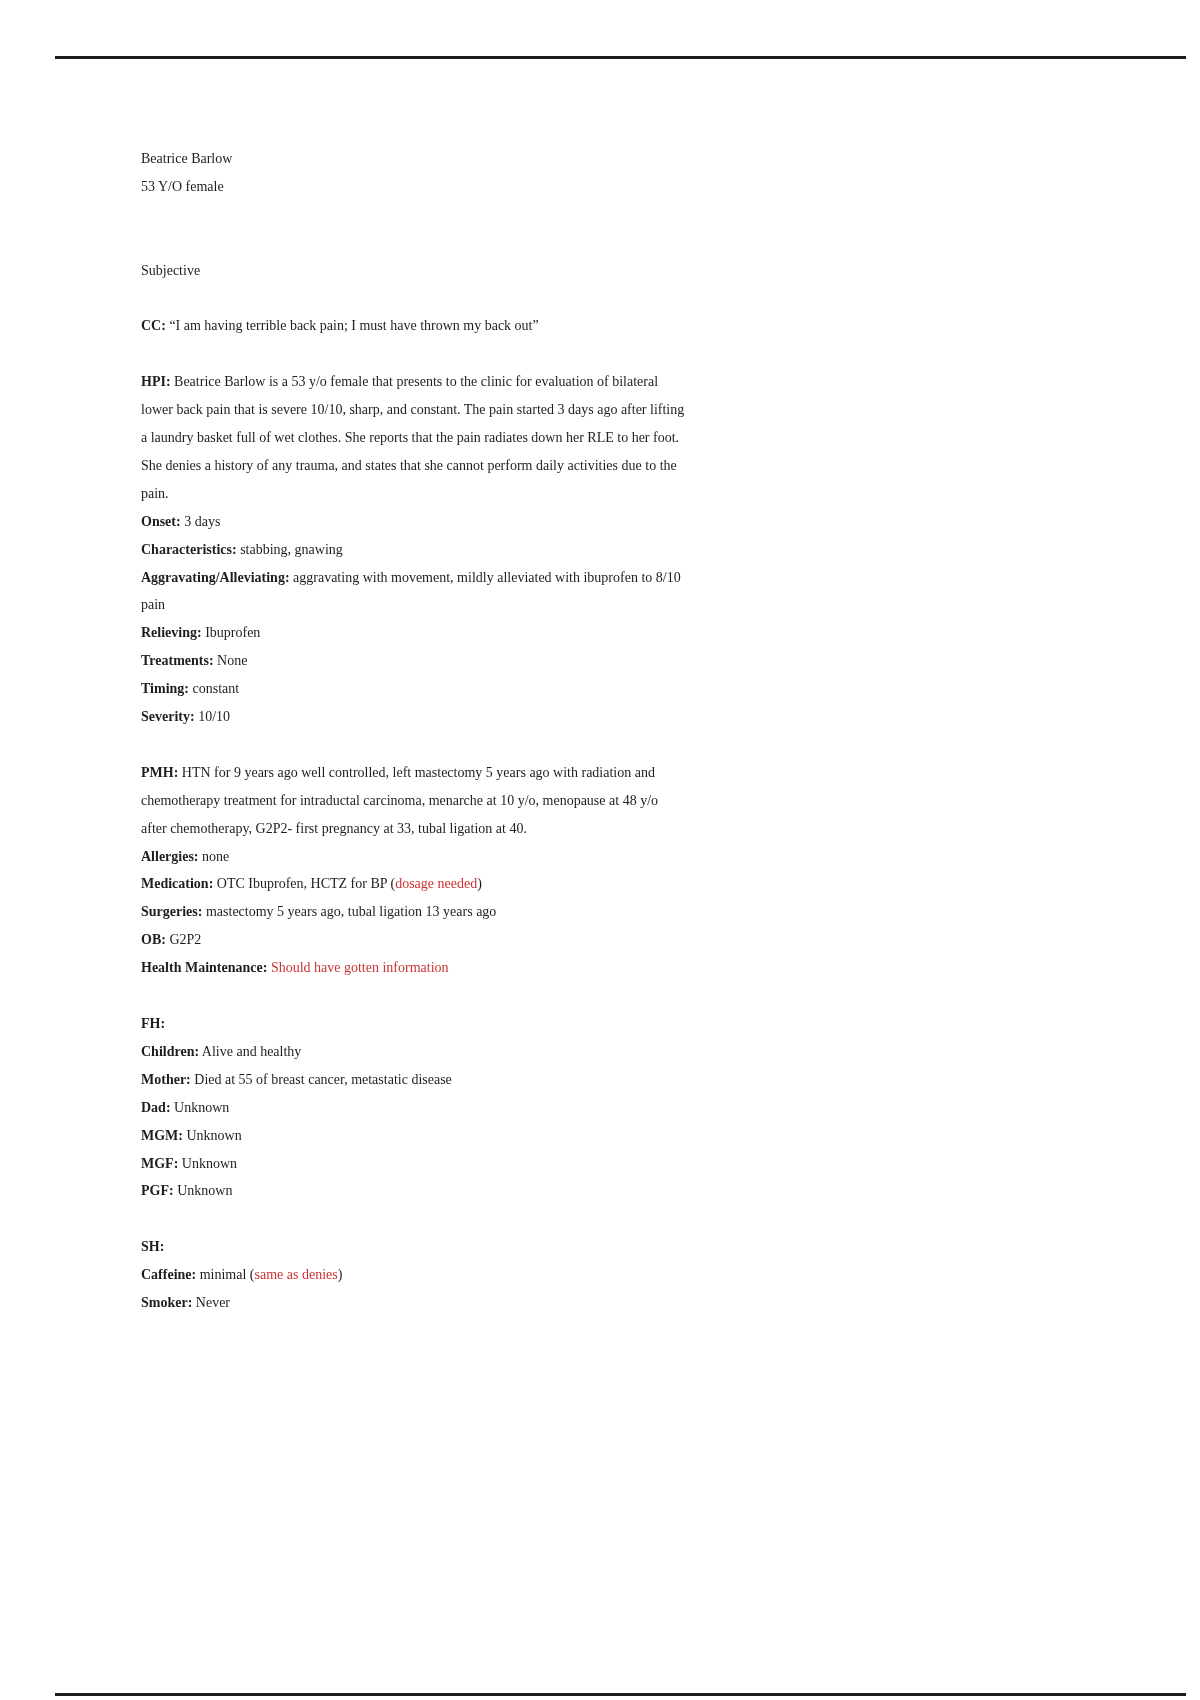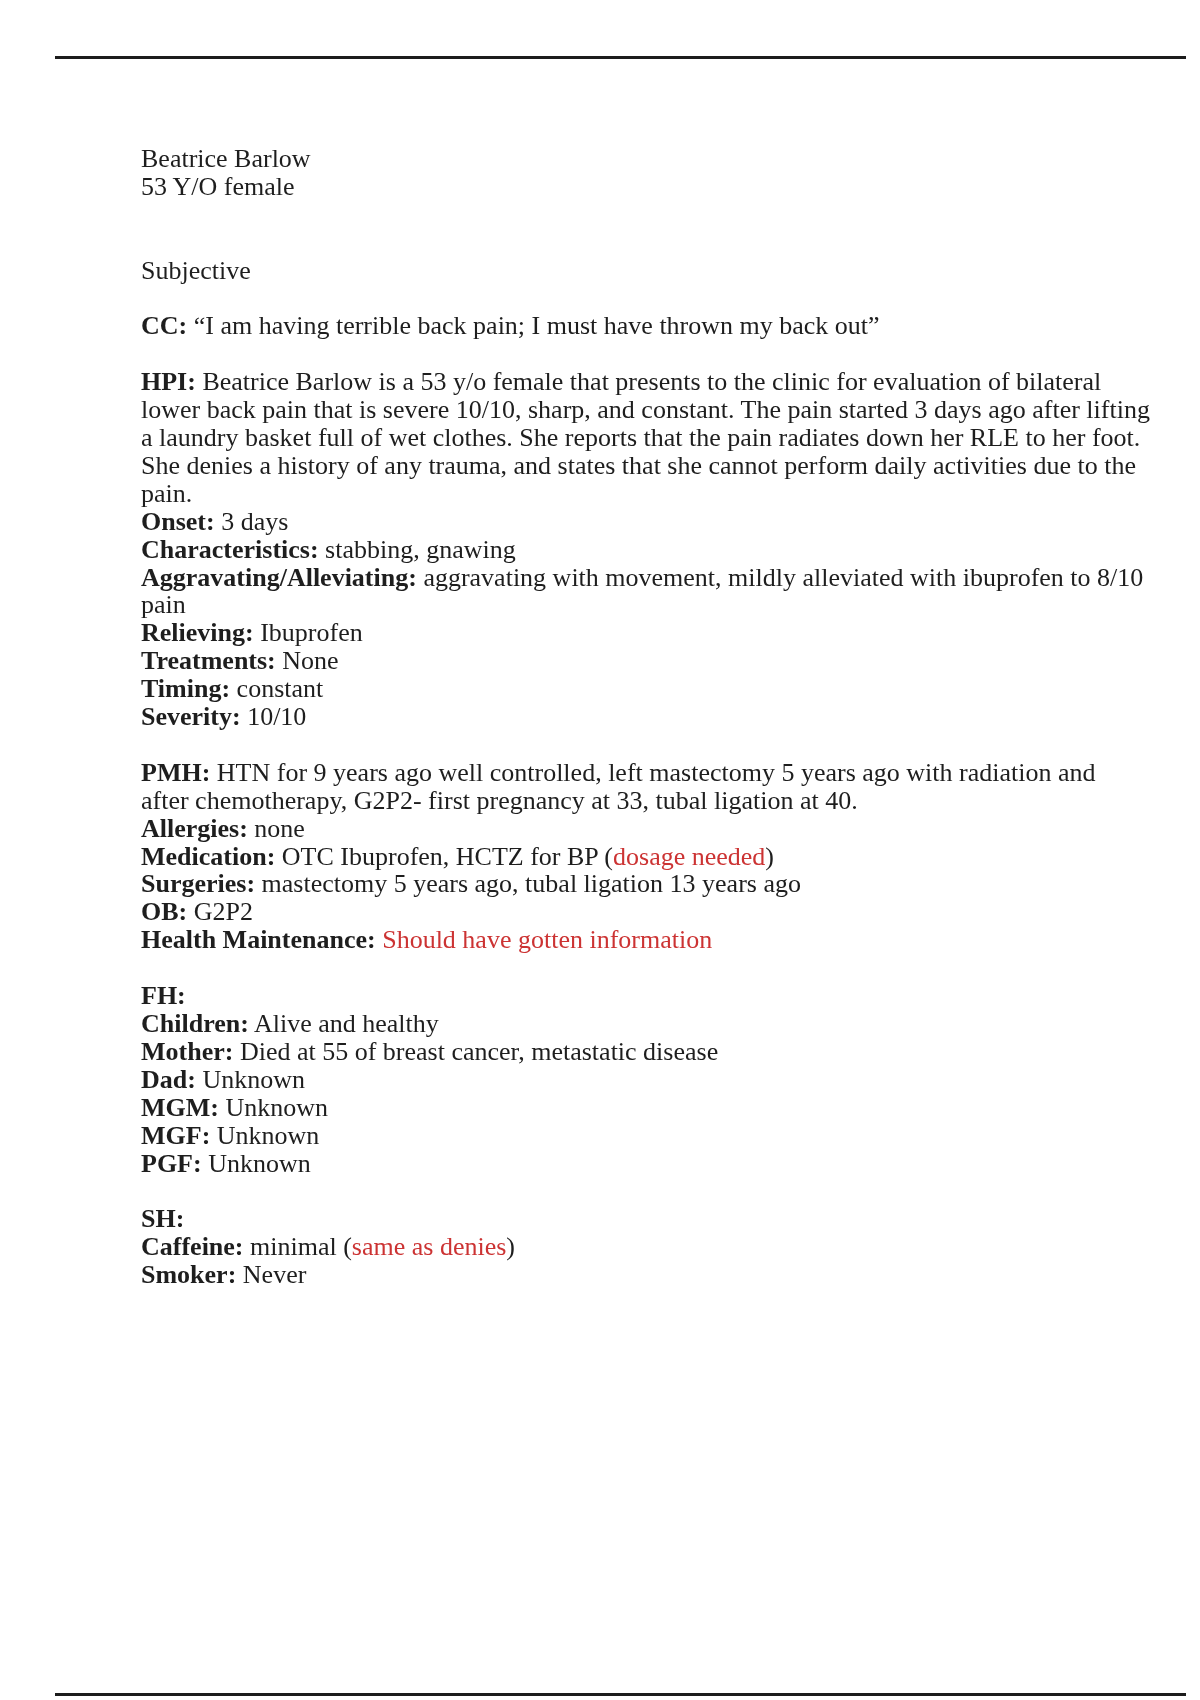--- a/index.html
+++ b/index.html
@@ -2,21 +2,21 @@
 <html><head>
 <meta charset="utf-8">
 <style>
   html, body { margin: 0; padding: 0; background: #ffffff; }
   .page {
     position: relative;
     width: 1200px;
     height: 1700px;
     background: #ffffff;
     font-family: "Liberation Serif", "DejaVu Serif", serif;
-    font-size: 26px;
+    font-size: 14px;
     line-height: 27.9px;
     color: #1e1e1e;
     overflow: hidden;
   }
   .rule {
     position: absolute;
     left: 55px;
     width: 1131px;
     height: 3px;
     background: #1c1c1c;
@@ -68,20 +68,21 @@
     <div class="line"><span class="b">Aggravating/Alleviating:</span><span> aggravating with movement, mildly alleviated with ibuprofen to 8/10</span></div>
     <div class="line"><span>pain</span></div>
     <div class="line"><span class="b">Relieving:</span><span> Ibuprofen</span></div>
     <div class="line"><span class="b">Treatments:</span><span> None</span></div>
     <div class="line"><span class="b">Timing:</span><span> constant</span></div>
     <div class="line"><span class="b">Severity:</span><span> 10/10</span></div>
 
     <div class="spacer"></div>
 
     <div class="line"><span class="b">PMH:</span><span> HTN for 9 years ago well controlled, left mastectomy 5 years ago with radiation and</span></div>
+    <div class="line"><span>chemotherapy treatment for intraductal carcinoma, menarche at 10 y/o, menopause at 48 y/o</span></div>
     <div class="line"><span>after chemotherapy, G2P2- first pregnancy at 33, tubal ligation at 40.</span></div>
     <div class="line"><span class="b">Allergies:</span><span> none</span></div>
     <div class="line"><span class="b">Medication:</span><span> OTC Ibuprofen, HCTZ for BP (</span><span class="red">dosage needed</span><span>)</span></div>
     <div class="line"><span class="b">Surgeries:</span><span> mastectomy 5 years ago, tubal ligation 13 years ago</span></div>
     <div class="line"><span class="b">OB:</span><span> G2P2</span></div>
     <div class="line"><span class="b">Health Maintenance:</span><span> </span><span class="red">Should have gotten information</span><span></span></div>
 
     <div class="spacer"></div>
 
     <div class="line"><span class="b">FH:</span></div>

